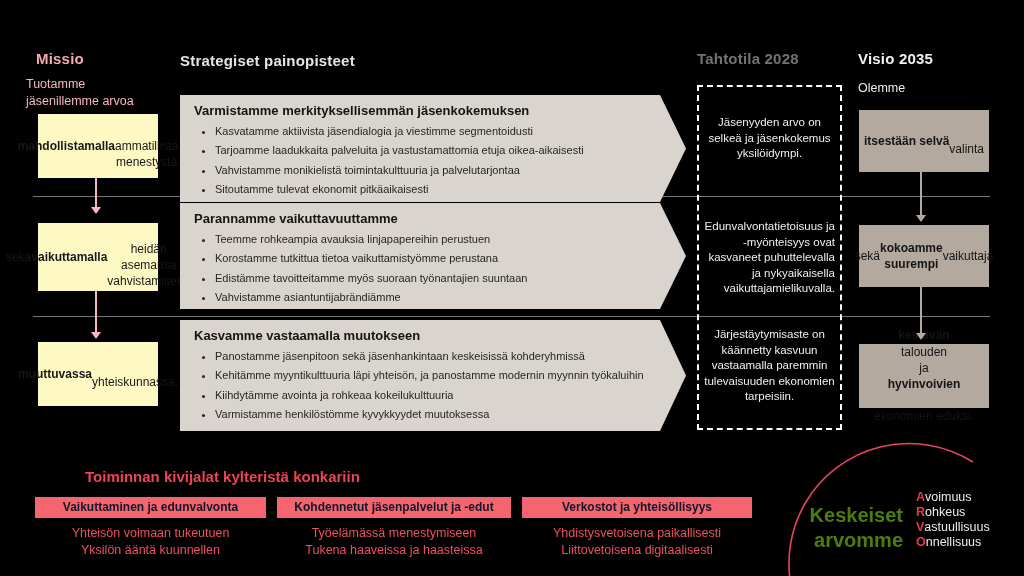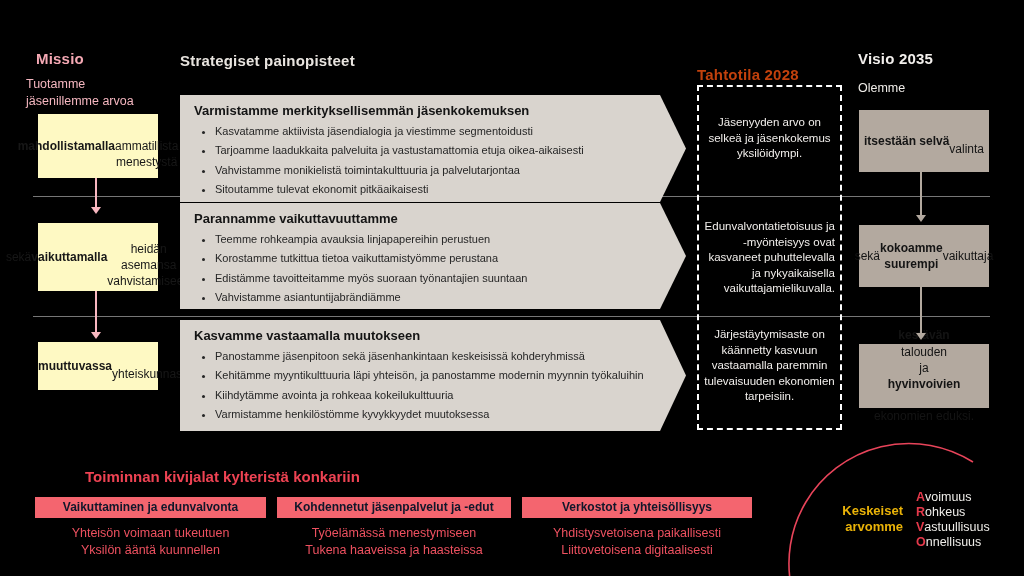--- a/index.html
+++ b/index.html
@@ -9,36 +9,36 @@
     overflow:hidden;
   }
   .abs{position:absolute;}
   .center{}
   .preline{white-space:pre-line;}
 
   
   .col-header{font-size:15px;font-weight:bold;letter-spacing:.2px;}
   #missio-header{left:36px;top:50px;width:120px;color:#f5a9b4;}
   #strategiset-header{left:180px;top:52px;width:460px;color:#e8e4df;}
-  #tahtotila-header{left:697px;top:66px;width:145px;color:#c2410c;}
+  #tahtotila-header{left:697px;top:50px;width:145px;color:#737373;}
   #visio-header{left:858px;top:50px;width:130px;color:#f2efec;}
   #missio-sub{left:26px;top:76px;width:140px;color:#f5b7c0;font-size:12.5px;line-height:1.35;}
   #olemme-sub{left:858px;top:81px;width:130px;color:#efece8;font-size:12.5px;}
 
   
   .hline{left:33px;width:957px;height:1px;background:#767676;}
   #hline-1{top:196px;} #hline-2{top:316px;}
 
   
   .pink-box{left:38px;width:120px;background:#fef9c3;color:#171717;
     display:flex;align-items:center;justify-content:center;text-align:center;
     font-size:12px;line-height:1.35;}
   #pink-box-1{top:114px;height:64px;}
   #pink-box-2{top:223px;height:68px;}
-  #pink-box-3{top:342px;height:48px;justify-content:space-between;}
+  #pink-box-3{top:342px;height:64px;}
 
   
   .chevron-box{left:180px;width:506px;background:#d9d4ce;
     clip-path:polygon(0 0,calc(100% - 26px) 0,100% 50%,calc(100% - 26px) 100%,0 100%);
     padding:8px 30px 0 14px;box-sizing:border-box;color:#262626;}
   #strategy-box-1{top:95px;height:107px;}
   #strategy-box-2{top:203px;height:106px;}
   #strategy-box-3{top:320px;height:111px;}
   .chevron-title{font-size:13px;font-weight:bold;color:#141414;}
   .chevron-box ul{margin:6px 0 0 0;padding-left:21px;list-style:disc;}
@@ -76,21 +76,21 @@
   #pillar-bar-1{left:35px;width:231px;}
   #pillar-bar-2{left:277px;width:234px;}
   #pillar-bar-3{left:522px;width:230px;}
   .pillar-sub{top:525px;color:#ee5160;font-size:12.5px;line-height:17px;text-align:center;}
   #pillar-sub-1{left:15px;width:271px;}
   #pillar-sub-2{left:257px;width:274px;}
   #pillar-sub-3{left:502px;width:270px;}
 
   
   #values-label{left:780px;top:503px;width:123px;text-align:right;
-    color:#eab308;font-size:13px;font-weight:bold;line-height:1.25;}
+    color:#4d7c0f;font-size:20px;font-weight:bold;line-height:1.25;}
   #values-list{left:916px;top:490px;width:105px;}
   .value-item{color:#efede9;font-size:12.5px;line-height:15px;}
   .accent{color:#e5394b;font-weight:bold;font-style:normal;}
   #values-arc{left:0;top:0;width:1024px;height:576px;pointer-events:none;}
 </style>
 </head>
 <body>
 
 <div id="stage">
 

